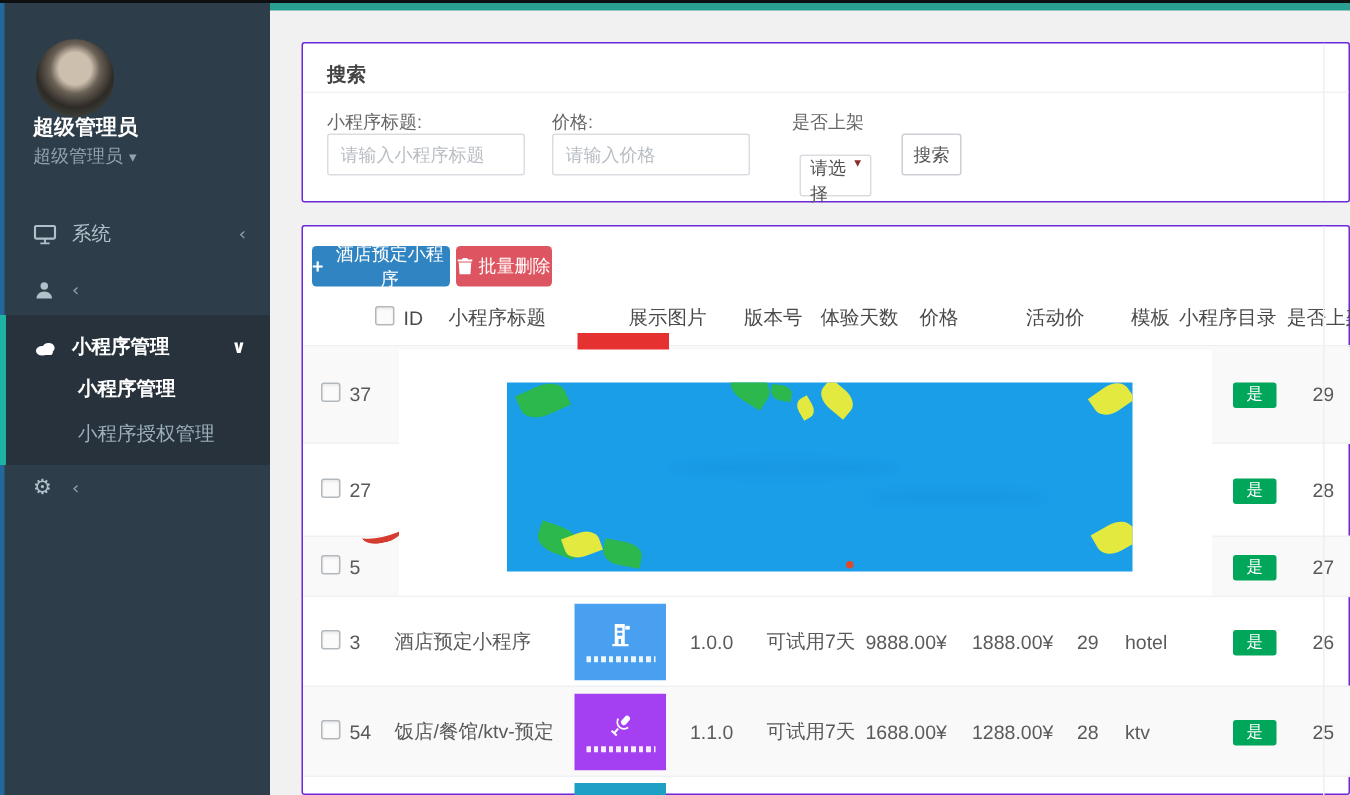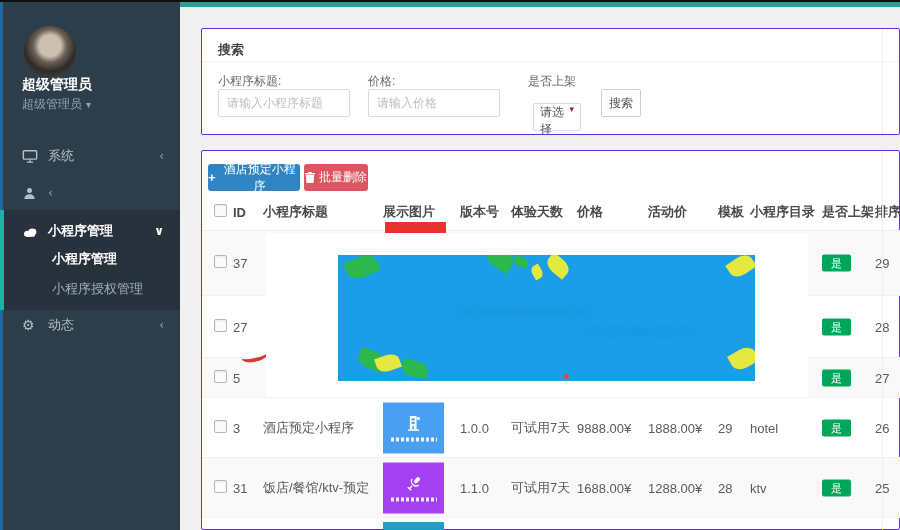--- a/index.html
+++ b/index.html
@@ -58,21 +58,21 @@
   .btn .plus { font-weight:bold; font-size:13px; }
 
   
   .col-check { left:12px; }  .col-id { left:31px; }  .col-title { left:61px; }
   .col-thumb { left:181px; } .col-ver { left:258px; } .col-trial { left:309px; }
   .col-price { left:375px; } .col-act { left:446px; } .col-tpl { left:516px; }
   .col-dir { left:548px; }   .col-shelf { left:620px; } .col-sort { left:673px; }
 
   .thead { position:absolute; left:0; top:42px; width:699px; height:38px; border-bottom:1px solid #eef0f1; }
   .th { position:absolute; top:50%; transform:translateY(-50%); font-size:13px; color:#4a4a4a;
-        font-weight:bold; white-space:nowrap; }
+        font-weight:normal; white-space:nowrap;margin-left:36px; }
   .trow { position:absolute; left:0; width:699px; border-bottom:1px solid #f0f1f2; }
   .trow.stripe { background:#f9f9f9; }
   .td { position:absolute; top:50%; transform:translateY(-50%); font-size:13px; color:#5a5a5a; white-space:nowrap; }
   .cb { display:inline-block; width:13px; height:13px; background:#fbfbfb; border:1px solid #b3b8bc;
         border-radius:2px; box-shadow:inset 0 1px 2px rgba(0,0,0,.08); cursor:pointer; }
   .badge { display:inline-block; background:#00a65a; color:#fff; font-size:11px; line-height:11px;
            padding:3px 9px; border-radius:2px; }
 
   .thumb { position:absolute; width:61px; height:51px; top:50%; transform:translateY(-50%);
            display:flex; flex-direction:column; align-items:center; justify-content:center; cursor:pointer; }
@@ -149,21 +149,20 @@
 
     <div class="submenu-item active" style="top:244px;">
       <span>小程序管理</span>
     </div>
     <div class="submenu-item" style="top:274px;">
       <span>小程序授权管理</span>
     </div>
 
     <div class="menu-item" style="top:306px;">
       <span class="mi-icon glyph" style="font-size:14px;">⚙</span>
-      <span class="mi-label">动态</span>
       <span class="mi-chevron">‹</span>
     </div>
   </aside>
 
   <div class="topbar-black"></div>
   <div class="topbar-teal"></div>
 
   <section class="card search-card">
     <div class="search-title">搜索</div>
     <div class="search-divider"></div>
@@ -254,21 +253,21 @@
       <span class="td col-price">9888.00¥</span>
       <span class="td col-act">1888.00¥</span>
       <span class="td col-tpl">29</span>
       <span class="td col-dir">hotel</span>
       <span class="td col-shelf"><span class="badge">是</span></span>
       <span class="td col-sort">26</span>
     </div>
 
     <div class="trow stripe" style="top:307px; height:60px;">
       <span class="td col-check"><span class="cb"></span></span>
-      <span class="td col-id">31</span>
+      <span class="td col-id">54</span>
       <span class="td col-title">饭店/餐馆/ktv-预定</span>
       <div class="thumb thumb-purple col-thumb">
         <svg width="20" height="20" viewBox="0 0 24 24">
           <g transform="rotate(42 12 12)" fill="#fff">
             <rect x="9.8" y="2.5" width="4.6" height="8.5" rx="2.3"></rect>
             <path d="M7.6 9.5a4.6 4.6 0 0 0 9 0h1.6a6.2 6.2 0 0 1-12.2 0z"></path>
             <rect x="11.3" y="15.5" width="1.6" height="4.5"></rect>
             <rect x="9.3" y="19.5" width="5.6" height="1.6"></rect>
           </g>
         </svg>

